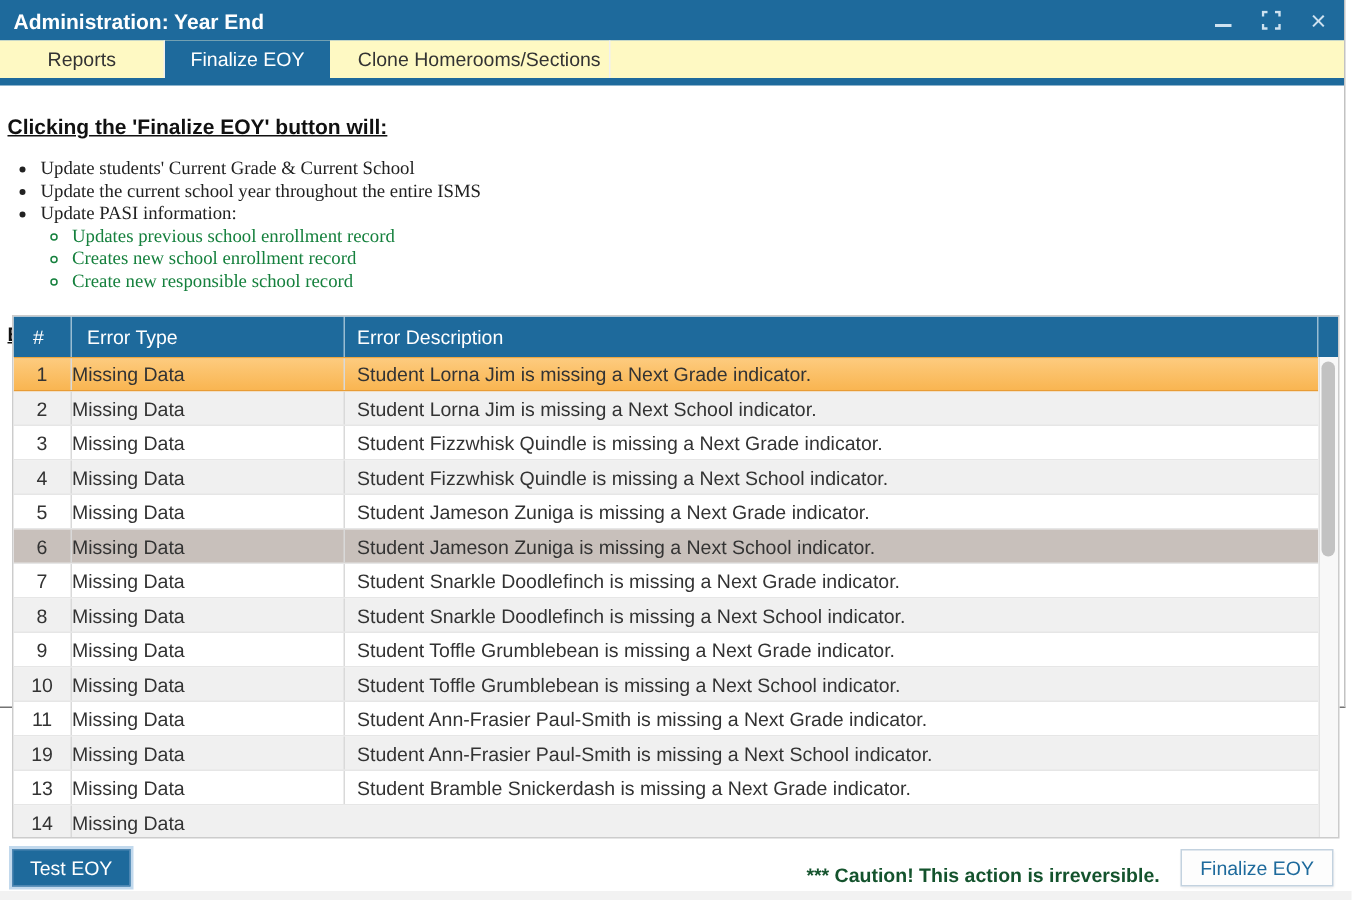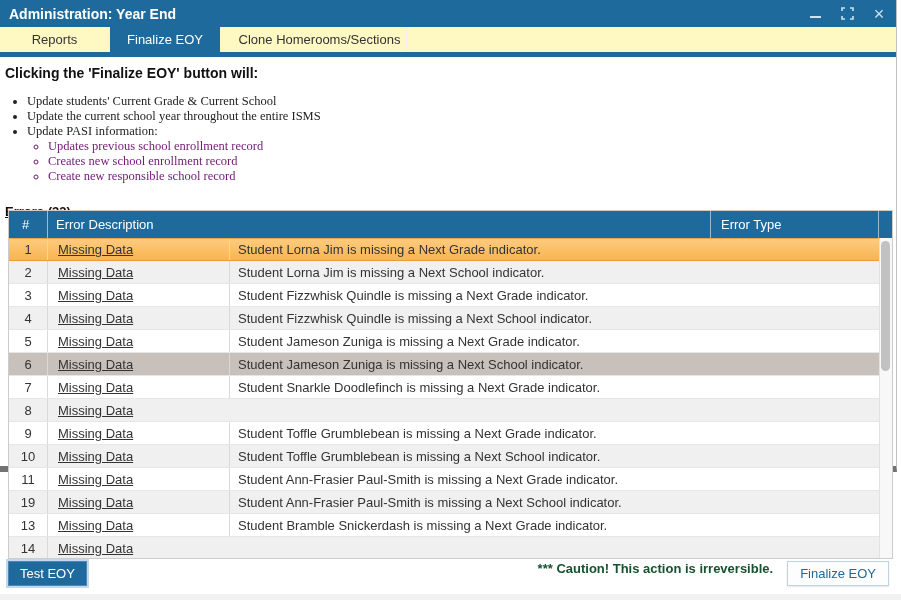--- a/index.html
+++ b/index.html
@@ -9,21 +9,21 @@
     background: #ffffff;
     position: relative;
     overflow: hidden;
     color: #222;
   }
   .dialog {
     position: absolute; left: 0; top: 0;
     width: 897px; height: 472px;
     background: #fff;
     border-right: 1px solid #c2c2c2;
-    border-bottom: 6px solid #737373;
+    border-bottom: 1px solid #737373;
   }
   .bottom-strip {
     position: absolute; left: 0; top: 594px; width: 901px; height: 6px;
     background: #f2f2f2;
   }
   
   .titlebar {
     height: 27px; background: #1E6A9C; color: #fff;
     display: flex; align-items: center; padding: 0 9px;
     font-size: 14px; font-weight: bold;
@@ -37,26 +37,26 @@
   .tab {
     display: flex; align-items: center; justify-content: center;
     cursor: pointer; border-right: 1px solid #f0f0f0; white-space: nowrap;
   }
   .tab.t1 { width: 110px; } .tab.t2 { width: 103px; } .tab.t3 { width: 110px; } .tab.t4 { width: 187px; padding-left: 13px; }
   .tab.active { background: #1E6A9C; color: #fff; border-right: none; }
   .tab-underline { height: 5px; background: #1E6A9C; width: 100%; }
   
   .content { padding: 5px 5px 0 5px; }
   .instr-heading {
-    font-size: 14px; font-weight: bold; 
-    color: #111; margin-top: 3px;
+    font-size: 14px; font-weight: bold; text-decoration: underline;
+    color: #111; margin-top: 14px;
   }
   ul.bullets { margin: 13px 0 0 22px; font-size: 12.5px; color: #222; font-family: Liberation Serif, serif; }
   ul.bullets li { margin-bottom: 1px; line-height: 14px; }
-  ul.subbullets { margin: 0 0 0 21px; font-size: 12.5px; color: #701a75; }
+  ul.subbullets { margin: 0 0 0 21px; font-size: 12.5px; color: #15803d; }
   ul.subbullets li { margin-bottom: 1px; line-height: 14px; }
   .errors-label {
     font-size: 13px; font-weight: bold; text-decoration: underline;
     color: #111; margin-top: 21px;
   }
   
   .grid {
     position: absolute; left: 8px; top: 210px; width: 885px; height: 349px;
     border: 1px solid #cccccc; background: #fff; overflow: hidden;
   }
@@ -74,35 +74,35 @@
     height: 23px; display: flex; align-items: center; font-size: 13px; color: #333;
     border-bottom: 1px solid #e6e6e6; background: #fff; cursor: pointer;
   }
   .trow.even { background: #f0f0f0; }
   .trow.sel {
     background: linear-gradient(#fdcb7e, #f9b551);
     border-top: 1px solid #f0a73f; border-bottom: 1px solid #e89c35;
   }
   .trow.hov { background: #c8c0bb; }
   .c-num  { width: 38px; text-align: center; }
-  .c-type { width: 182px; padding-left: 10px; border-left: 1px solid #d9d9d9; align-self: stretch; display:flex; align-items:center;text-decoration:underline; }
+  .c-type { width: 182px; padding-left: 0; border-left: 1px solid #d9d9d9; align-self: stretch; display:flex; align-items:center; }
   .c-desc { flex: 1; padding-left: 8px; border-left: 1px solid #d9d9d9; align-self: stretch; display:flex; align-items:center; }
   
   .vscroll {
     position: absolute; right: 0; top: 27px; bottom: 0; width: 13px;
     background: #f8f8f8; border-left: 1px solid #e2e2e2;
   }
   .vthumb {
     position: absolute; left: 1px; top: 3px; width: 9px; height: 130px;
     background: #c2c2c2; border-radius: 5px; cursor: pointer;
   }
   
   .footer {
     position: absolute; left: 0; top: 561px; width: 897px; height: 30px;
-    display: flex; align-items: flex-start; padding: 0 8px;
+    display: flex; align-items: flex-end; padding: 0 8px;
   }
   .btn-test {
     background: #1E6A9C; color: #fff; font-size: 13px; font-family: inherit;
     border: 1px solid #4d86b2; padding: 4px 11px; cursor: pointer;
     box-shadow: 0 0 0 2px rgba(120,170,215,.45);
   }
   .caution { margin-left: auto; font-size: 13px; font-weight: bold; color: #14532d; margin-right: 14px; }
   .btn-finalize {
     background: #fdfdfd; color: #1E6A9C; font-size: 13px; font-family: inherit;
     border: 1px solid #c3d2df; padding: 4px 12px; cursor: pointer;
@@ -152,22 +152,22 @@
         <li>Creates new school enrollment record</li>
         <li>Create new responsible school record</li>
       </ul>
     </ul>
     <div class="errors-label">Errors  (33)</div>
   </div>
 
   <div class="grid">
     <div class="grid-header">
       <div class="hc hc-num">#</div>
+      <div class="hc hc-type">Error Type</div>
       <div class="hc hc-desc">Error Description</div>
-      <div class="hc hc-type">Error Type</div>
       <div class="hdr-sb-sep"></div>
     </div>
     <div class="grid-body" id="grid-body">
         <div class="trow sel">
     <div class="c-num">1</div>
     <div class="c-type">Missing Data</div>
     <div class="c-desc">Student Lorna Jim is missing a Next Grade indicator.</div>
   </div>
         <div class="trow even">
     <div class="c-num">2</div>
@@ -195,20 +195,21 @@
     <div class="c-desc">Student Jameson Zuniga is missing a Next School indicator.</div>
   </div>
         <div class="trow">
     <div class="c-num">7</div>
     <div class="c-type">Missing Data</div>
     <div class="c-desc">Student Snarkle Doodlefinch is missing a Next Grade indicator.</div>
   </div>
         <div class="trow even">
     <div class="c-num">8</div>
     <div class="c-type">Missing Data</div>
+    <div class="c-desc">Student Snarkle Doodlefinch is missing a Next School indicator.</div>
   </div>
         <div class="trow">
     <div class="c-num">9</div>
     <div class="c-type">Missing Data</div>
     <div class="c-desc">Student Toffle Grumblebean is missing a Next Grade indicator.</div>
   </div>
         <div class="trow even">
     <div class="c-num">10</div>
     <div class="c-type">Missing Data</div>
     <div class="c-desc">Student Toffle Grumblebean is missing a Next School indicator.</div>

